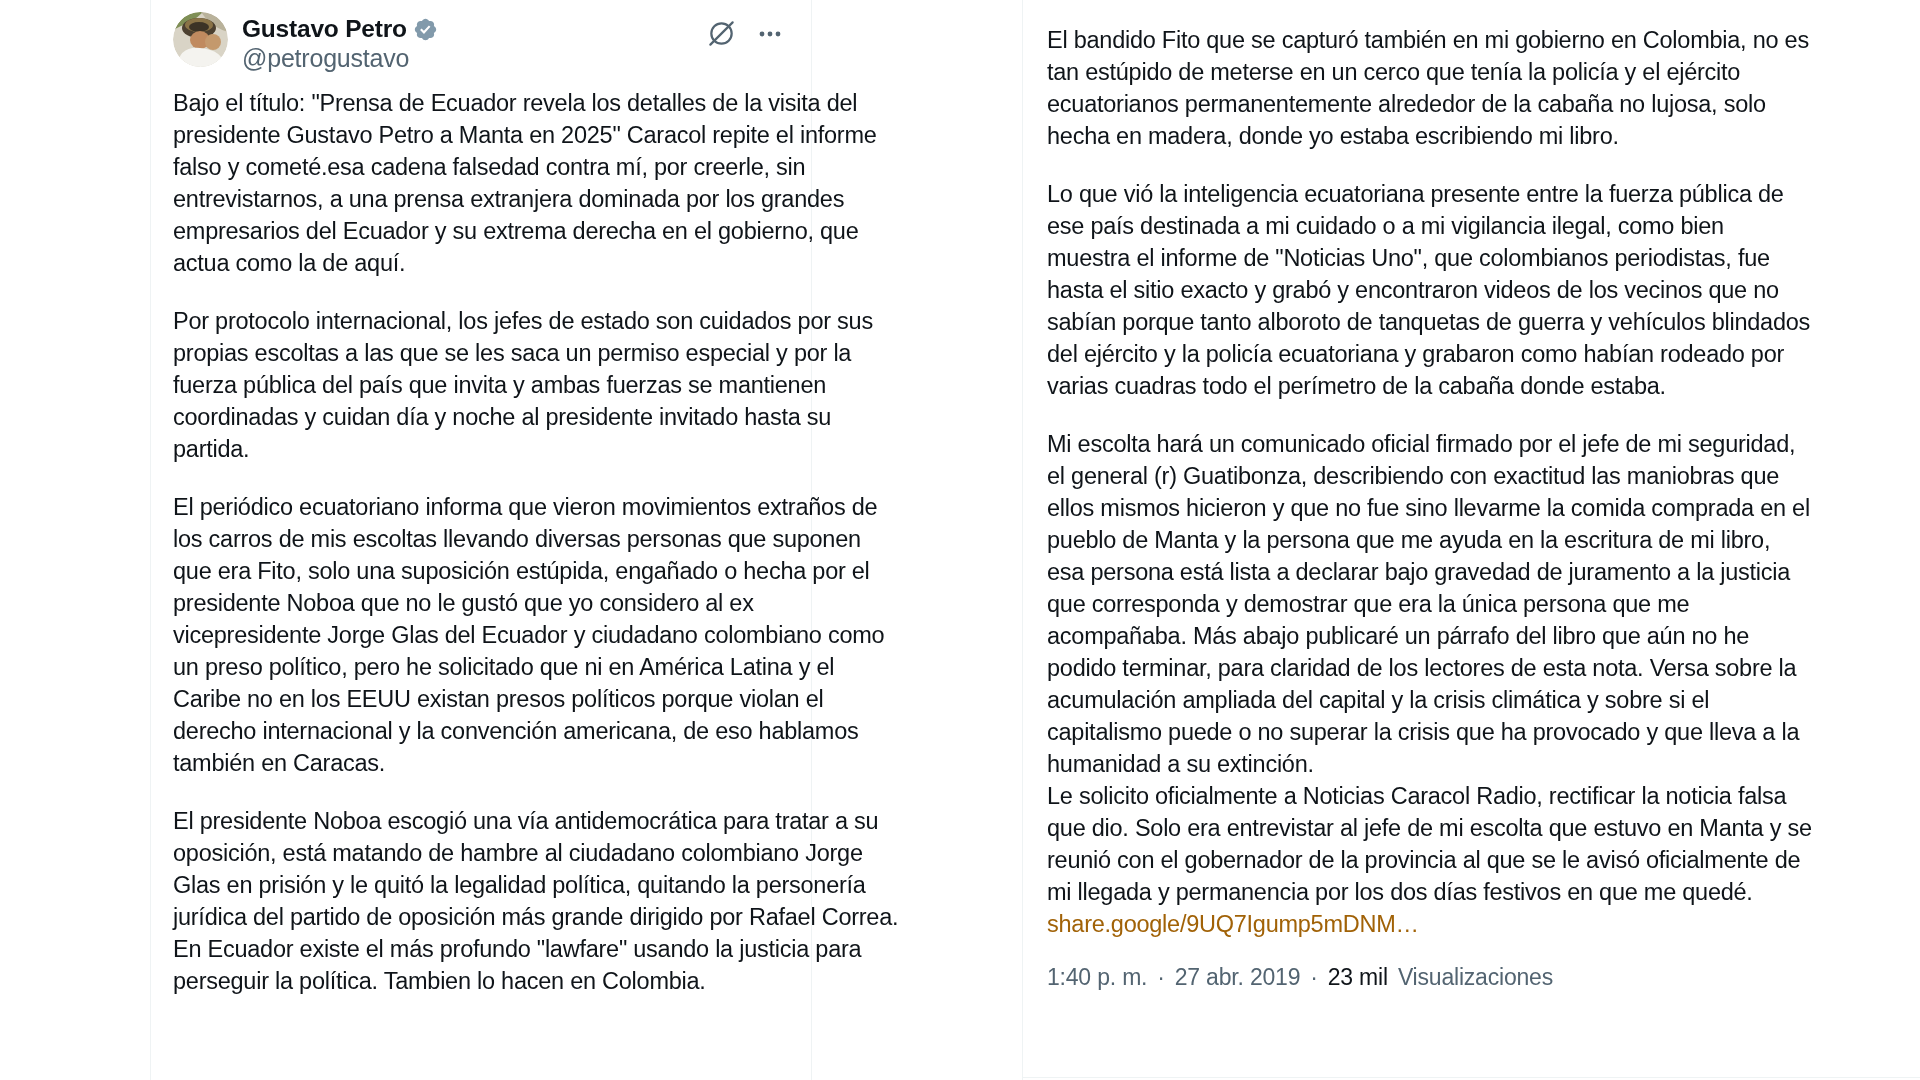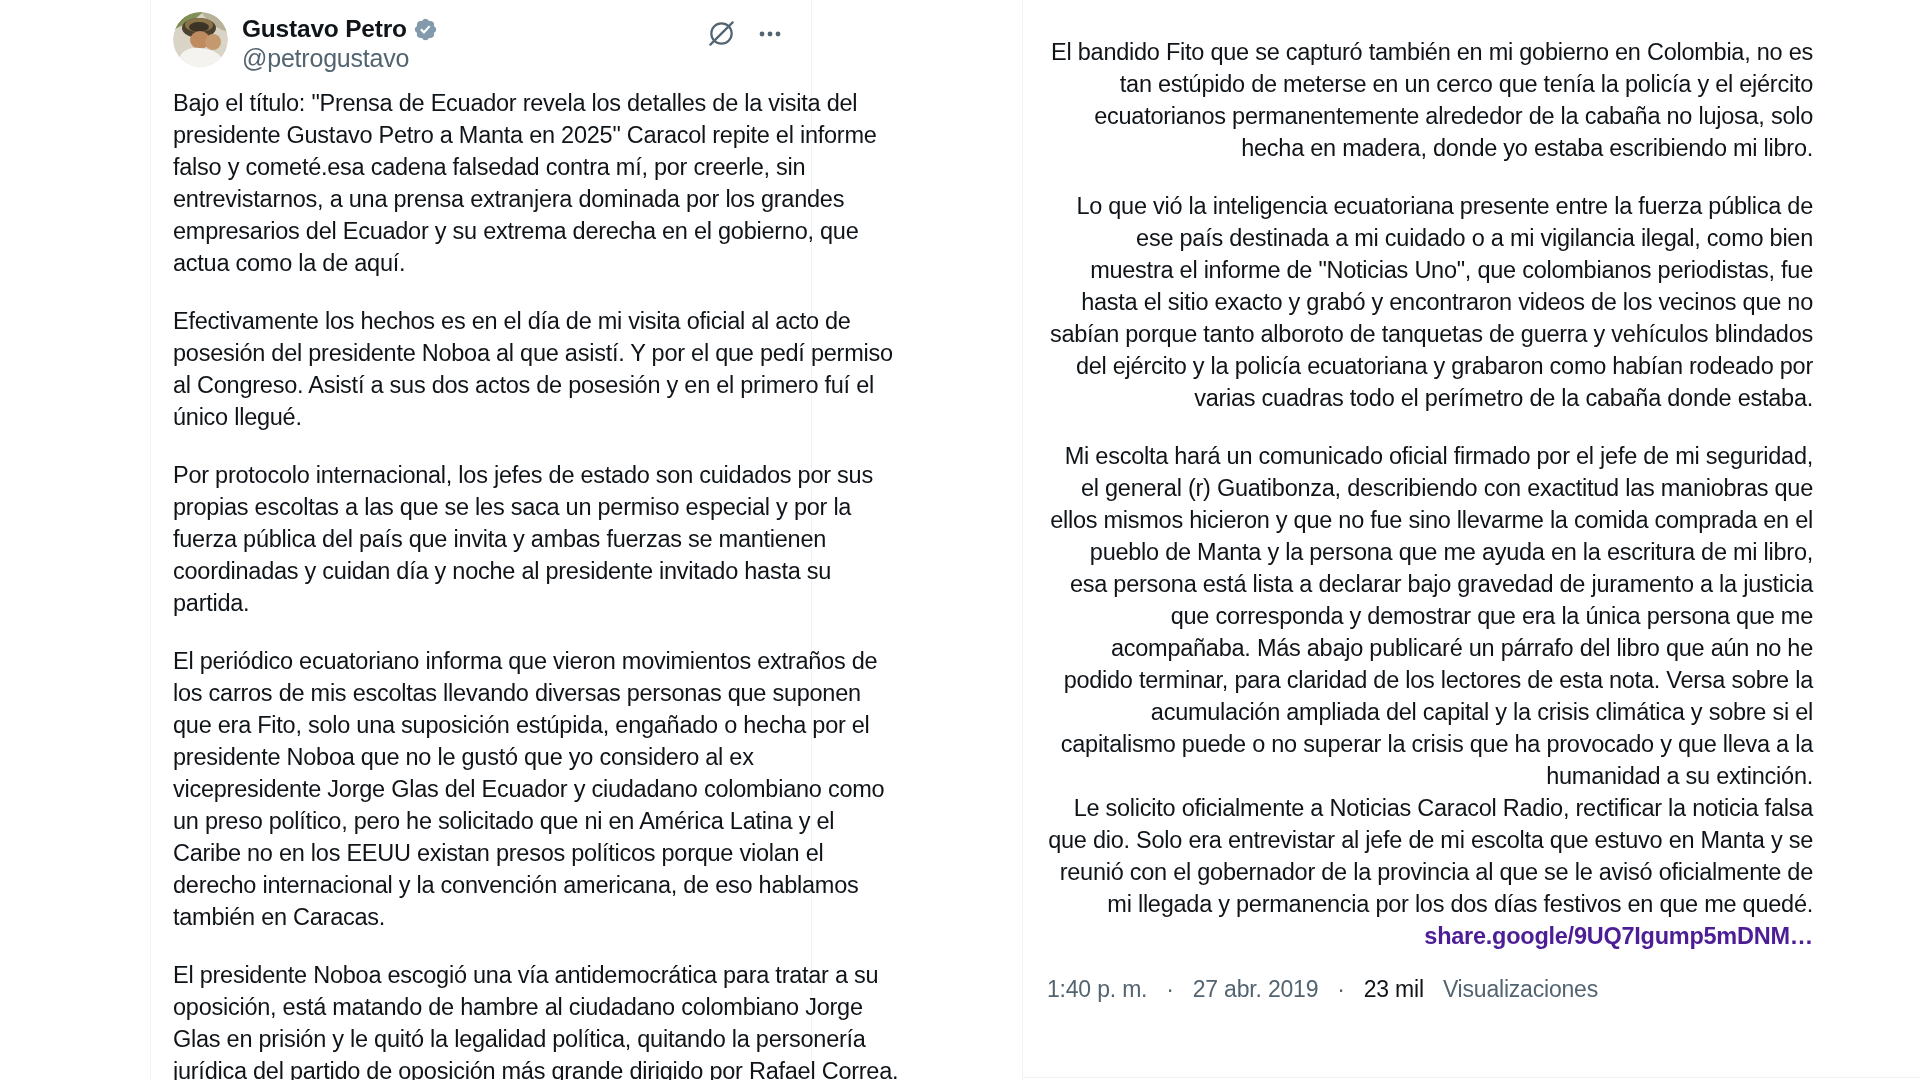--- a/index.html
+++ b/index.html
@@ -25,27 +25,27 @@
   .author-block { margin-left: 14px; display: flex; flex-direction: column; justify-content: center; padding-top: 2px; }
   .author-name-row { display: flex; align-items: center; gap: 6px; }
   .author-name { font-size: 24.5px; font-weight: 700; letter-spacing: -0.2px; line-height: 30px; }
   .verified { width: 25px; height: 25px; margin-top: 1px; }
   .author-handle { font-size: 25px; color: #536471; letter-spacing: -0.2px; line-height: 28px; }
   .header-actions { margin-left: auto; display: flex; align-items: center; gap: 14px; padding: 4px 4px 0 0; }
   .icon-btn { background: none; border: none; cursor: pointer; padding: 2px; display: flex; align-items: center; }
 
   
   .tweet-text { margin-top: 15px; width: 728px; font-size: 23.5px; line-height: 32px; letter-spacing: -0.25px; color: #0f1419; }
-  .col-right .tweet-text { margin-top: 16px; width: 766px; text-align: right; }
+  .col-right .tweet-text { margin-top: 4px; width: 766px; }
   .tweet-text p { margin: 0 0 26px 0; white-space: pre-line; }
   .tweet-text p:last-child { margin-bottom: 0; }
-  .tweet-link { color: #4c1d95; text-decoration: none; cursor: pointer; font-weight: bold; }
+  .tweet-link { color: #a16207; text-decoration: none; cursor: pointer; }
 
   
-  .tweet-meta { margin-top: 24px; font-size: 23px; letter-spacing: -0.2px; color: #536471; display: flex; align-items: baseline; gap: 19px; width: 766px; }
+  .tweet-meta { margin-top: 24px; font-size: 23px; letter-spacing: -0.2px; color: #536471; display: flex; align-items: baseline; gap: 10px; width: 766px; }
   .meta-views-count { color: #0f1419; font-weight: 400; }
   .bottom-divider { position: absolute; left: 1022px; top: 1077px; width: 898px; height: 1px; background: #eff3f4; }
 </style>
 </head>
 <body>
 
 <section class="col col-left">
   <header class="tweet-header">
     <div class="avatar">
       <svg width="55" height="55" viewBox="0 0 55 55">
@@ -89,21 +89,20 @@
           <circle cx="15" cy="15" r="2.4" fill="#536471"></circle>
           <circle cx="23" cy="15" r="2.4" fill="#536471"></circle>
         </svg>
       </button>
     </div>
   </header>
 
   <div class="tweet-text">
 
   <p>Bajo el título: "Prensa de Ecuador revela los detalles de la visita del presidente Gustavo Petro a Manta en 2025" Caracol repite el informe falso y cometé.esa cadena falsedad contra mí, por creerle, sin entrevistarnos, a una prensa extranjera dominada por los grandes empresarios del Ecuador y su extrema derecha en el gobierno, que actua como la de aquí.</p>
-      <p>Efectivamente los hechos es en el día de mi visita oficial al acto de posesión del presidente Noboa al que asistí. Y por el que pedí permiso al Congreso. Asistí a sus dos actos de posesión y en el primero fuí el único llegué.</p>
       <p>Por protocolo internacional, los jefes de estado son cuidados por sus propias escoltas a las que se les saca un permiso especial y por la fuerza pública del país que invita y ambas fuerzas se mantienen coordinadas y cuidan día y noche al presidente invitado hasta su partida.</p>
       <p>El periódico ecuatoriano informa que vieron movimientos extraños de los carros de mis escoltas llevando diversas personas que suponen que era Fito, solo una suposición estúpida, engañado o hecha por el presidente Noboa que no le gustó que yo considero al ex vicepresidente Jorge Glas del Ecuador y ciudadano colombiano como un preso político, pero he solicitado que ni en América Latina y el Caribe no en los EEUU existan presos políticos porque violan el derecho internacional y la convención americana, de eso hablamos también en Caracas.</p>
       <p>El presidente Noboa escogió una vía antidemocrática para tratar a su oposición, está matando de hambre al ciudadano colombiano Jorge Glas en prisión y le quitó la legalidad política, quitando la personería jurídica del partido de oposición más grande dirigido por Rafael Correa. En Ecuador existe el más profundo "lawfare" usando la justicia para perseguir la política. Tambien lo hacen en Colombia.</p>
     </div>
 </section>
 
 <section class="col col-right">
   <div class="tweet-text">
     <div>
 

